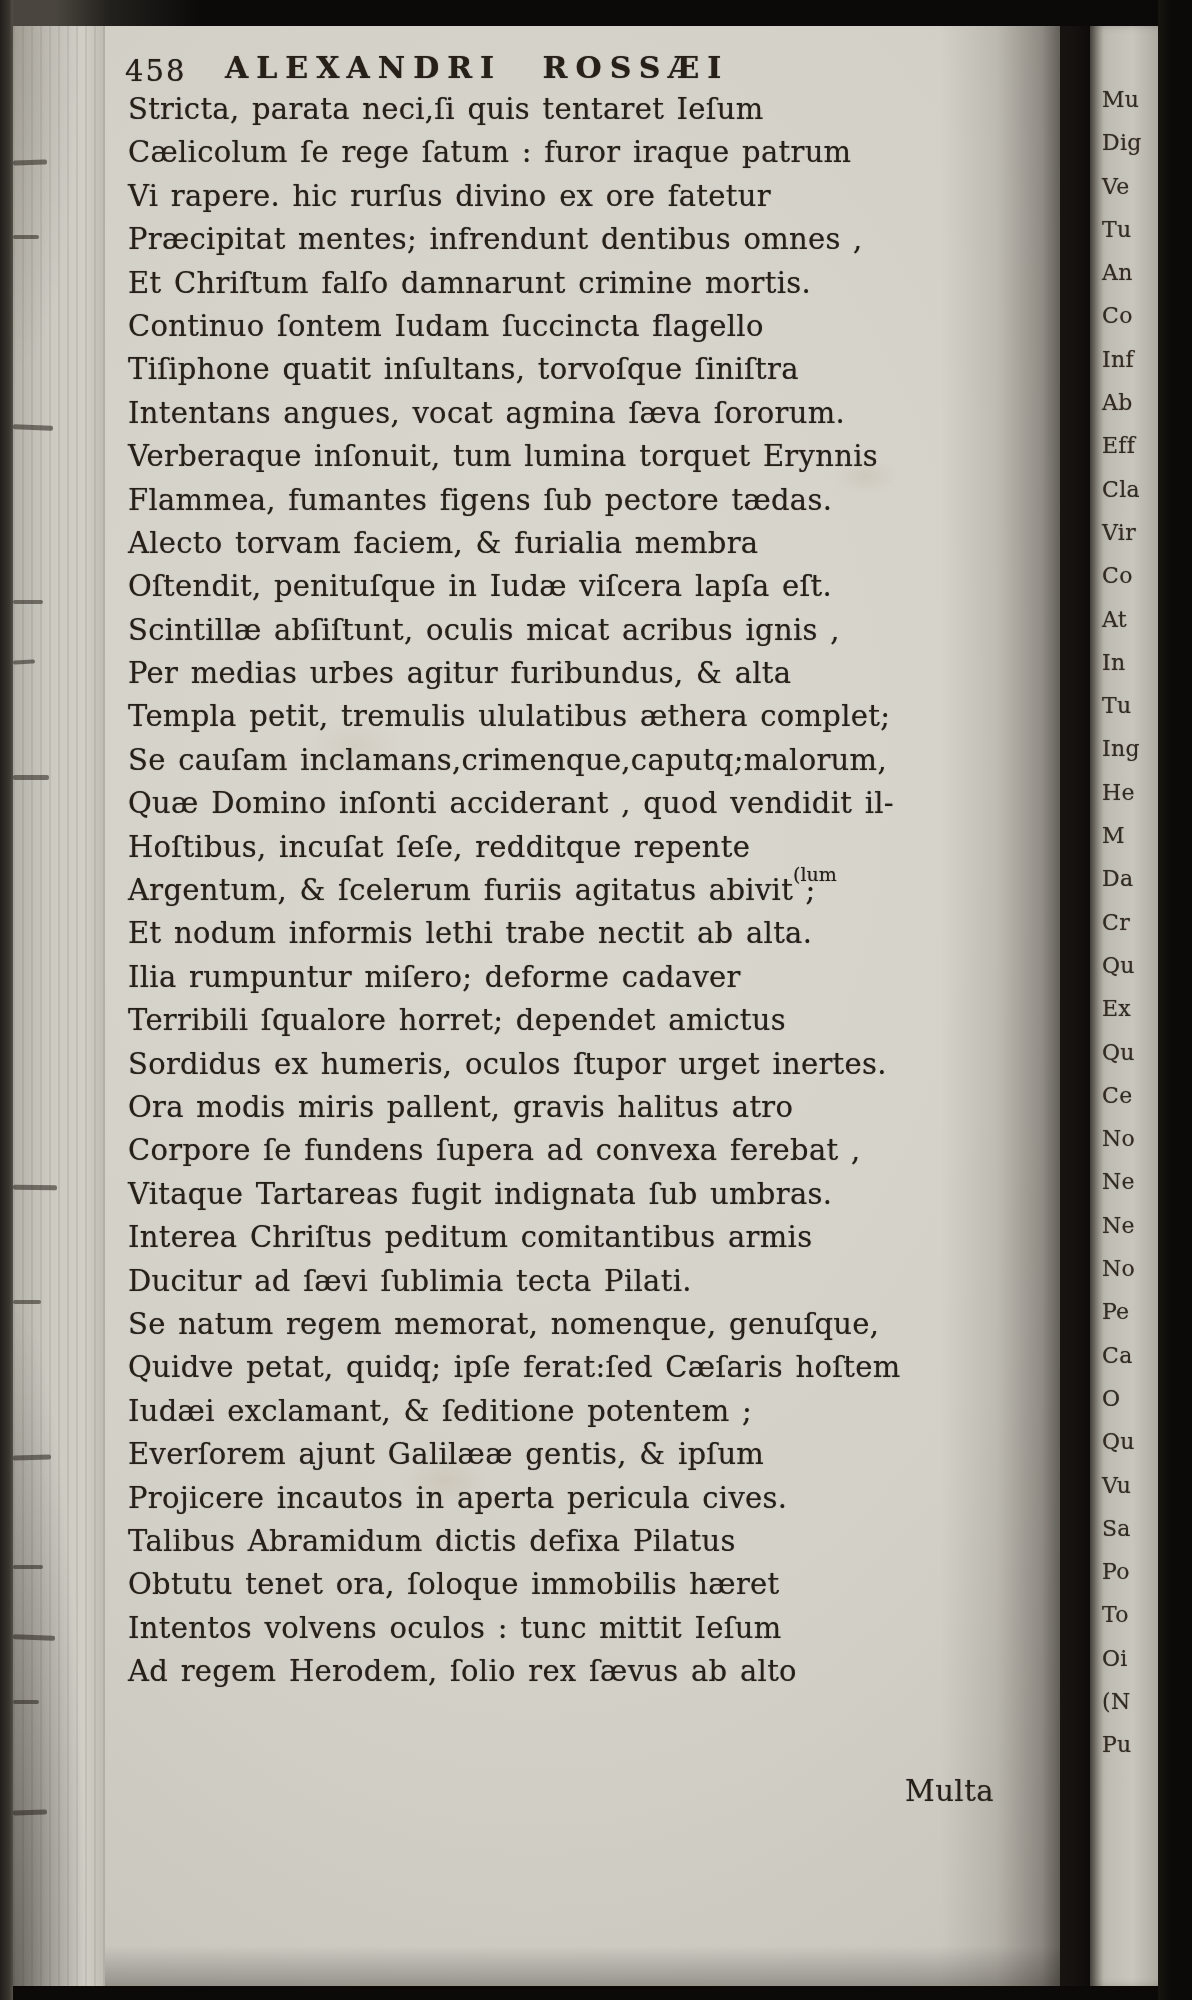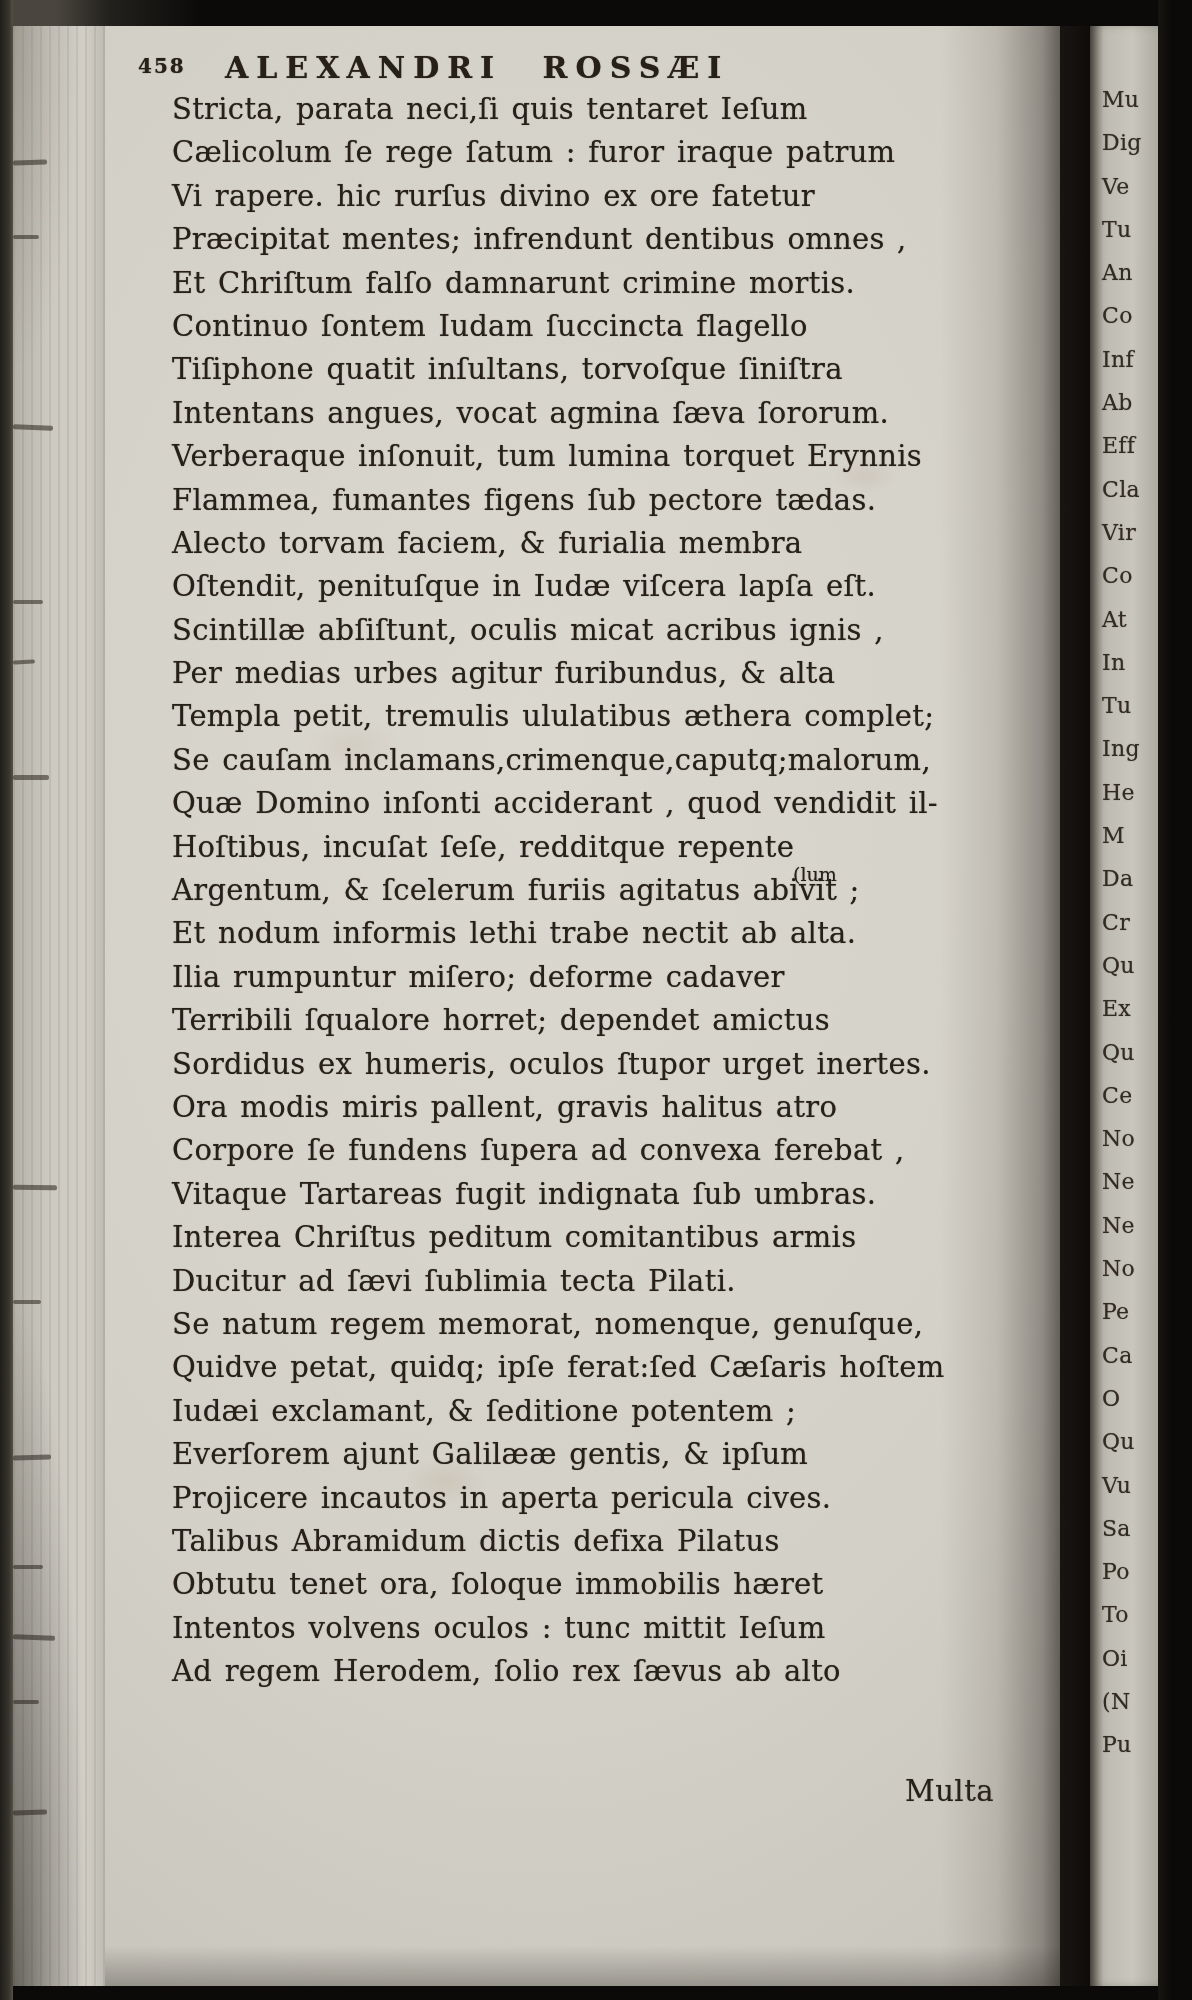--- a/index.html
+++ b/index.html
@@ -44,31 +44,31 @@
   .page::before{ 
     content:"";position:absolute;inset:0;pointer-events:none;
     background:
       radial-gradient(60px 34px at 340px 1455px, rgba(150,120,70,0.12), rgba(150,120,70,0) 70%),
       radial-gradient(46px 26px at 760px 450px, rgba(140,110,65,0.10), rgba(140,110,65,0) 70%),
       radial-gradient(70px 40px at 250px 720px, rgba(140,110,65,0.08), rgba(140,110,65,0) 70%);
   }
   .page-bottom-shade{position:absolute;left:0;top:1920px;width:955px;height:40px;
     background:linear-gradient(180deg,rgba(30,26,20,0) ,rgba(30,26,20,0.30));}
   .folio{
-    position:absolute;left:33px;top:28px;
-    font-size:20px;font-weight:bold;letter-spacing:2px;
+    position:absolute;left:20px;top:28px;
+    font-size:29px;font-weight:normal;letter-spacing:2px;
     text-shadow:0 0 1px rgba(38,32,25,0.7);
   }
   .running-header{
     position:absolute;left:120px;top:24px;width:660px;text-align:left;
     font-size:30px;font-weight:bold;letter-spacing:8px;word-spacing:22px;white-space:nowrap;
     text-shadow:0 0 1px rgba(38,32,25,0.6);
   }
   .verse-block{
-    position:absolute;left:23px;top:62px;width:905px;height:1760px;margin-left:44px;
+    position:absolute;left:23px;top:62px;width:905px;height:1760px;
   }
   .verse-line{
     white-space:nowrap;height:43.4px;line-height:43.4px;
     font-size:29px;letter-spacing:0.3px;word-spacing:3px;
     text-shadow:0 0 1px rgba(38,32,25,0.55);
   }
   .turnover{
     position:absolute;left:688px;top:827px;height:43.4px;line-height:43.4px;
     font-size:19px;text-shadow:0 0 1px rgba(38,32,25,0.55);
   }

